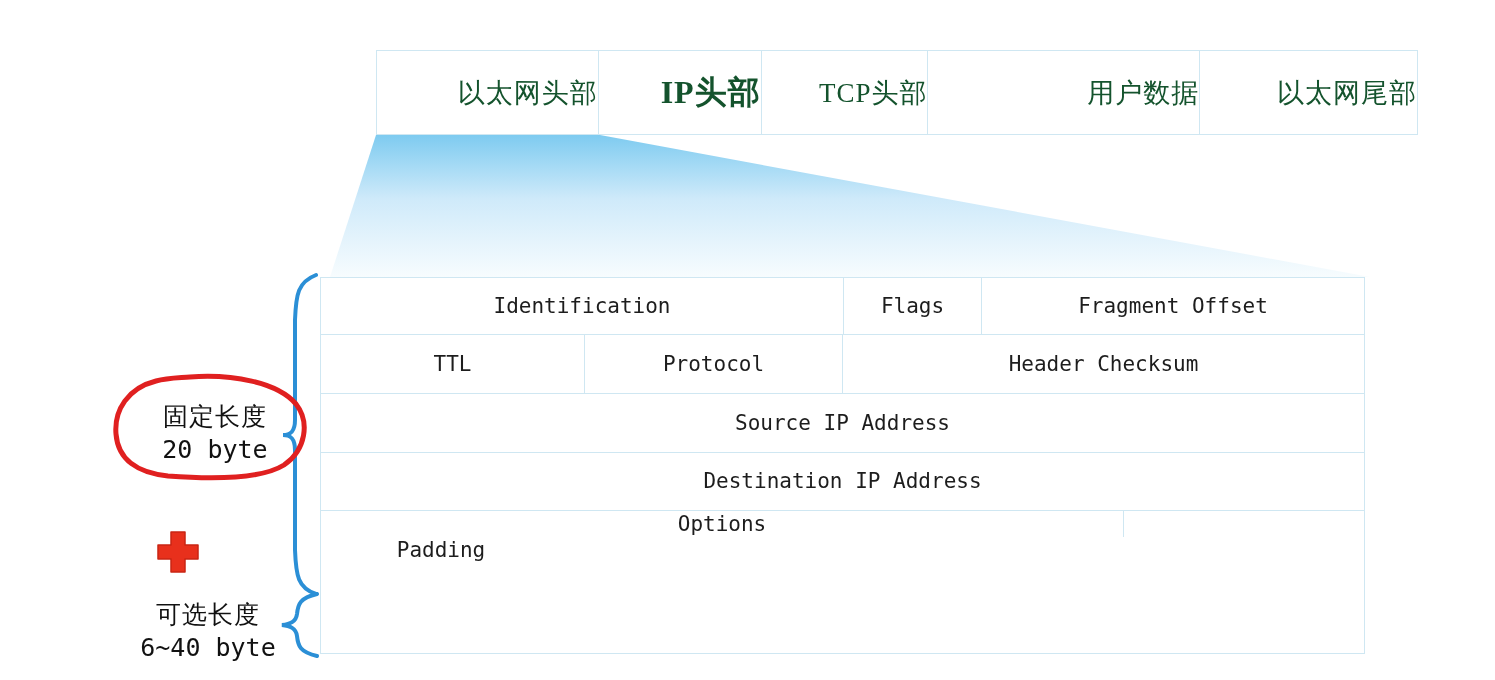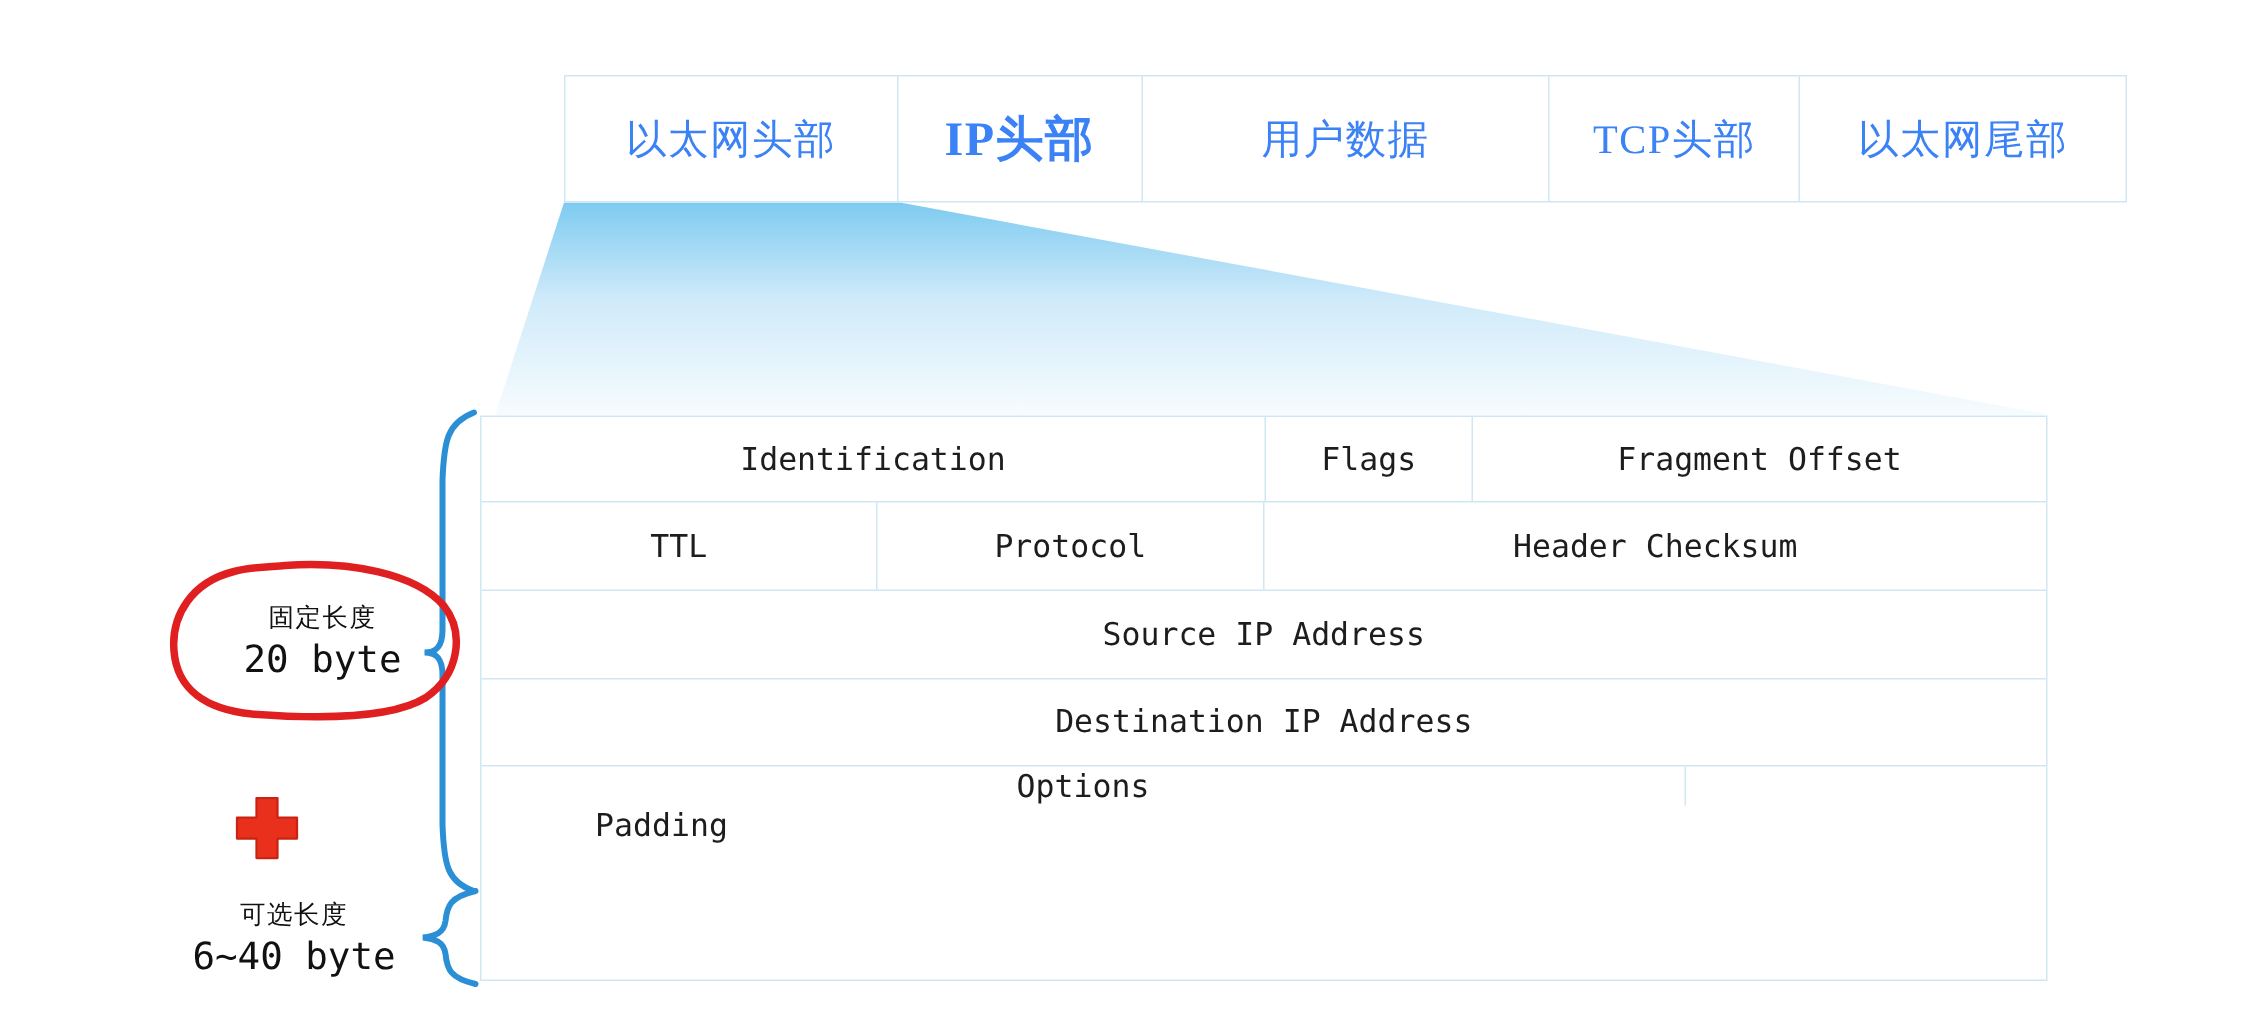--- a/index.html
+++ b/index.html
@@ -16,24 +16,24 @@
     position:absolute;
     left:376px;top:50px;width:1042px;height:85px;
     display:flex;
     box-sizing:border-box;
     border:1px solid #cfe7f2;
     background:#ffffff;
   }
   .frame-cell{
     box-sizing:border-box;
     border-right:1px solid #cfe7f2;
-    display:flex;align-items:center;justify-content:center;
+    display:flex;align-items:center;justify-content:flex-end;
     font-family:"Liberation Serif","DejaVu Serif",serif;
     font-size:27px;
-    color:#3b82f6;
+    color:#14532d;
     letter-spacing:1px;
     white-space:nowrap;
   }
   .frame-cell:last-child{border-right:none;}
   .frame-cell.bold{font-weight:bold;font-size:32px;}
 
   
   .funnel{
     position:absolute;
     left:330px;top:135px;
@@ -84,58 +84,58 @@
   .red-ellipse{position:absolute;left:112px;top:372px;width:200px;height:112px;}
 
   .ann{
     position:absolute;
     text-align:center;
     font-family:"Liberation Sans","DejaVu Sans",sans-serif;
     color:#111;
     white-space:nowrap;
   }
   .ann .cn{
-    font-size:17px;
+    font-size:25px;
     font-family:Liberation Serif, serif;
     letter-spacing:1px;
     display:block;
     text-align:center;
   }
   .ann .num{
     font-size:25px;
     font-family:"DejaVu Sans Mono","Liberation Mono",monospace;
     display:block;
     margin-top:2px;
   }
   #ann-fixed{left:140px;top:400px;width:150px;}
-  #ann-opt{left:116px;top:598px;width:160px;}
+  #ann-opt{left:128px;top:598px;width:160px;}
 
   .plus-icon{
     position:absolute;
     left:156px;top:530px;
     width:44px;height:44px;
   }
 </style>
 </head>
 <body>
 
 <div id="stage">
 
   <div class="frame-bar">
     <div class="frame-cell" style="width:222px;">
       <span>以太网头部</span>
     </div>
     <div class="frame-cell bold" style="width:163px;">
       <span>IP头部</span>
     </div>
+    <div class="frame-cell" style="width:167px;">
+      <span>TCP头部</span>
+    </div>
     <div class="frame-cell" style="width:272px;">
       <span>用户数据</span>
-    </div>
-    <div class="frame-cell" style="width:167px;">
-      <span>TCP头部</span>
     </div>
     <div class="frame-cell" style="width:217px;">
       <span>以太网尾部</span>
     </div>
   </div>
 
   <svg class="funnel" viewBox="0 0 1040 142" preserveAspectRatio="none">
     <defs>
       <linearGradient id="funnelGrad" x1="0" y1="0" x2="0" y2="1">
         <stop offset="0%" stop-color="#7ecbf0"></stop>

